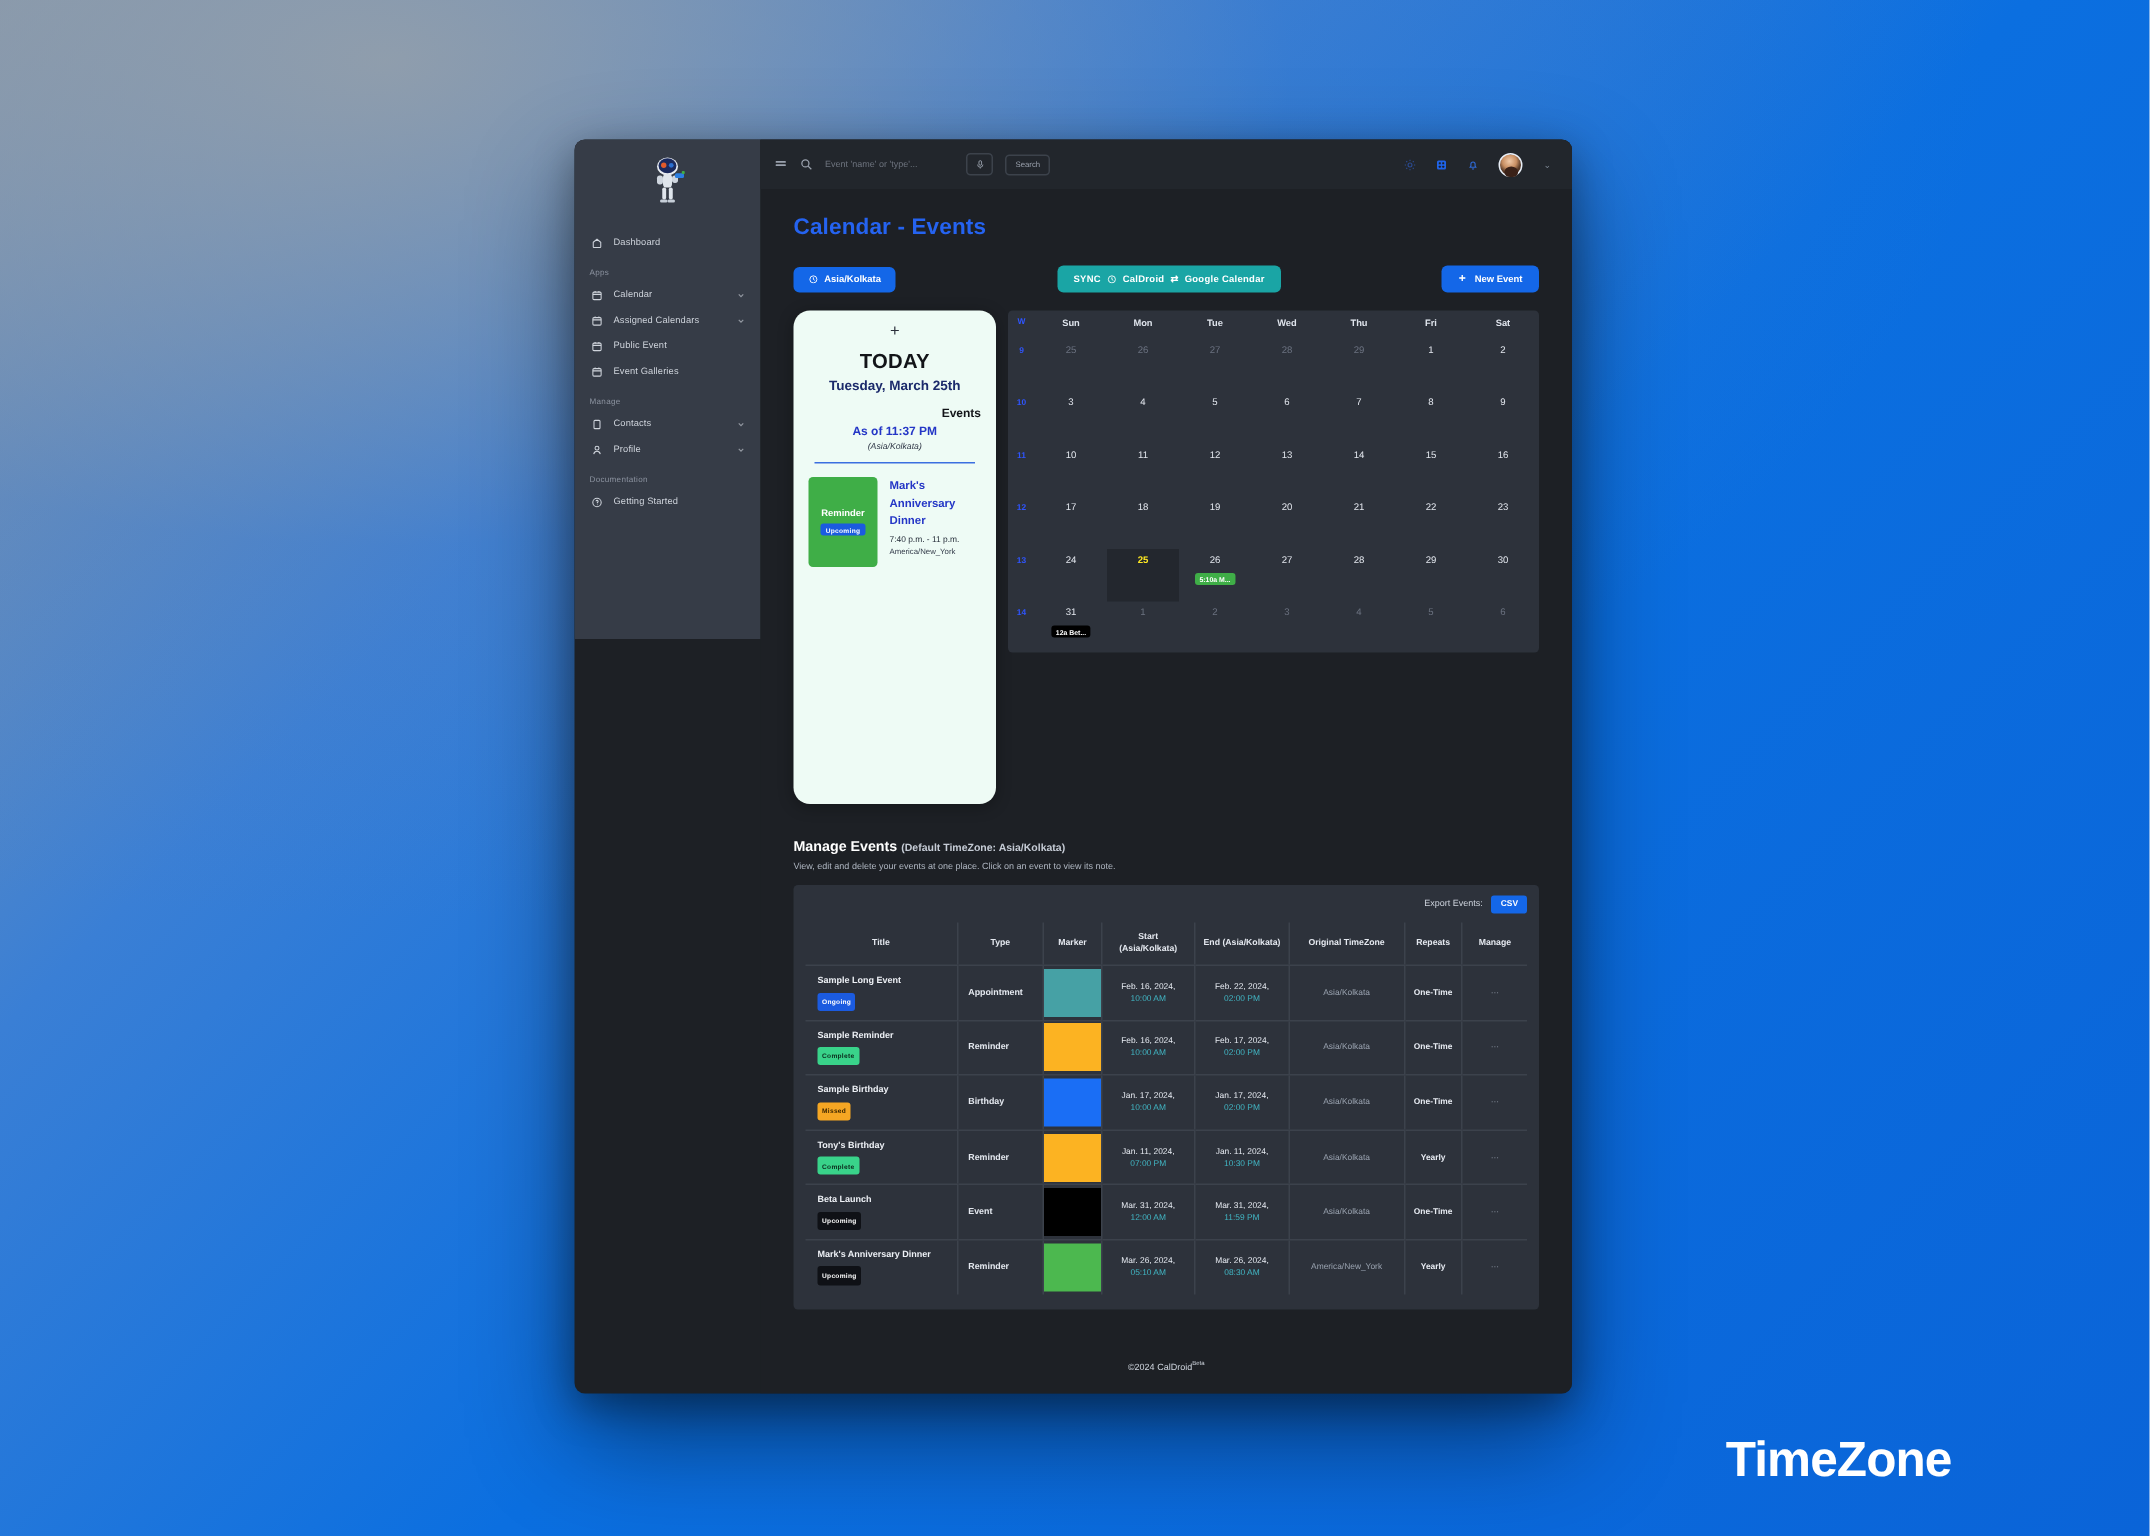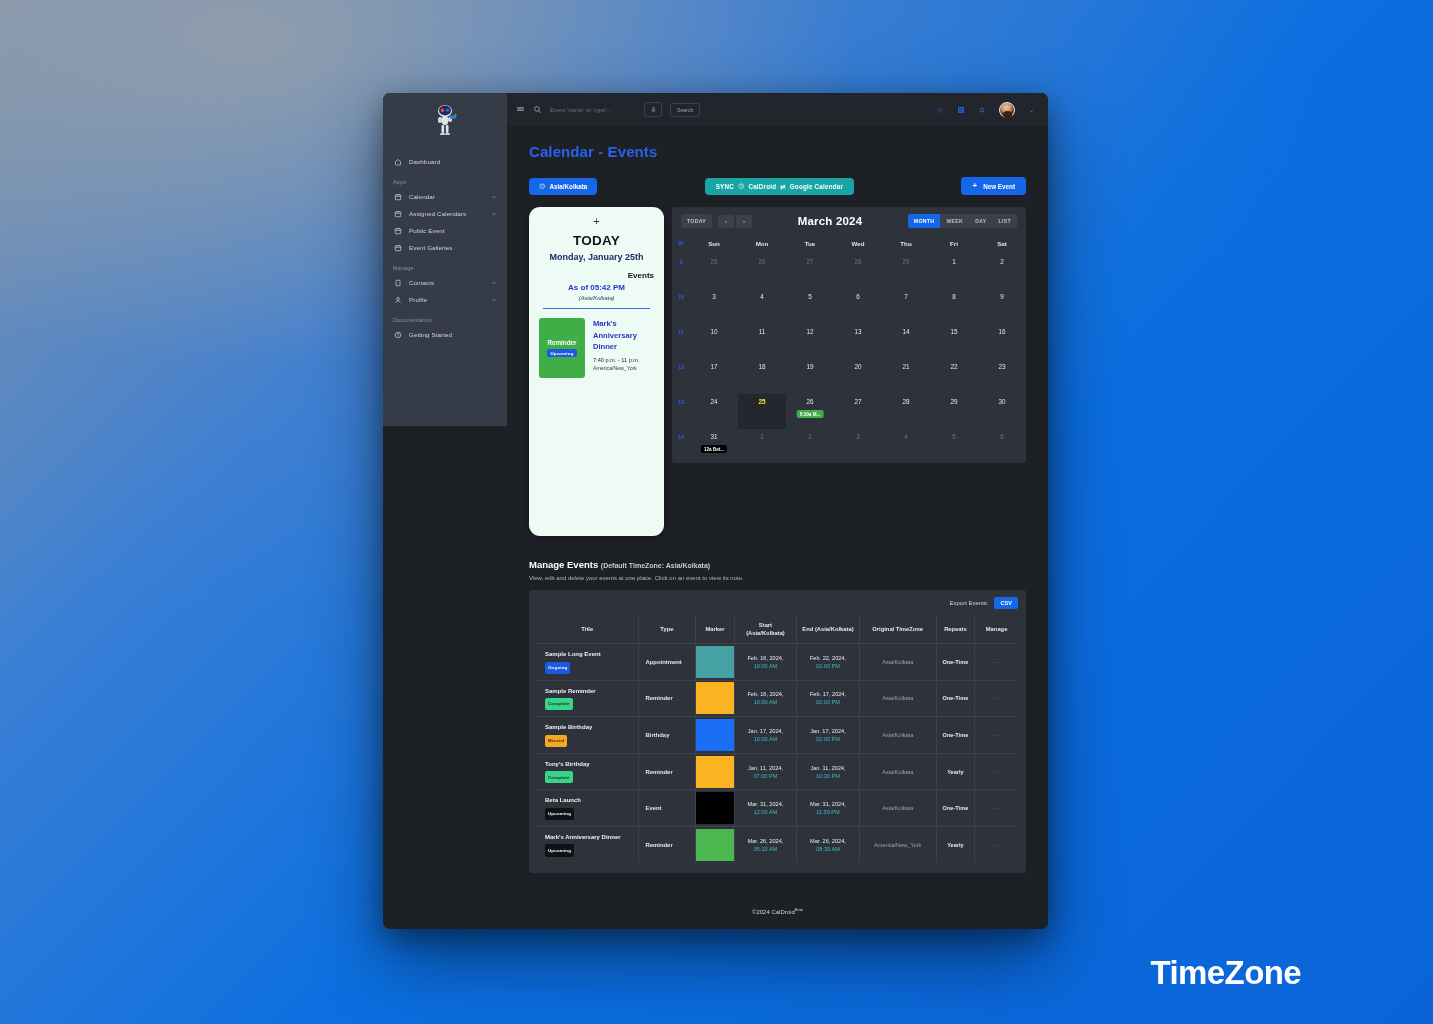--- a/index.html
+++ b/index.html
@@ -396,54 +396,40 @@
         <span class="plus-g">+</span>
         <span>New Event</span>
       </span>
     </div>
 
     <div class="content">
 
       <div class="today-card">
         <div class="tc-plus">+</div>
         <div class="tc-today">TODAY</div>
-        <div class="tc-date">Monday, January 25th</div>
+        <div class="tc-date">Tuesday, March 25th</div>
         <div class="tc-events">Events</div>
-        <div class="tc-asof">As of 05:42 PM</div>
+        <div class="tc-asof">As of 11:37 PM</div>
         <div class="tc-tz">(Asia/Kolkata)</div>
         <div class="tc-div"></div>
 
         <div class="tc-item">
           <div class="tc-swatch" style="background:#3fae47">
             <span class="sw-type">Reminder</span>
             <span class="badge b-upcoming-blue">Upcoming</span>
           </div>
           <div class="tc-txt">
             <div class="tc-title">Mark's Anniversary Dinner</div>
             <div class="tc-time">7:40 p.m.  -  11 p.m.</div>
             <div class="tc-zone">America/New_York</div>
           </div>
         </div>
       </div>
 
       <div class="cal">
-        <div class="cal-head">
-          <span class="cal-btn">TODAY</span>
-          <span class="nav-wrap">
-            <span class="nav-btn">‹</span>
-            <span class="nav-btn">›</span>
-          </span>
-          <span class="cal-month">March 2024</span>
-          <span class="view-group">
-            <span class="view-btn active">MONTH</span>
-            <span class="view-btn">WEEK</span>
-            <span class="view-btn">DAY</span>
-            <span class="view-btn">LIST</span>
-          </span>
-        </div>
 
         <div class="cal-grid">
           <div class="cal-row">
             <div class="wk">W</div>
             <div class="dow">Sun</div>
             <div class="dow">Mon</div>
             <div class="dow">Tue</div>
             <div class="dow">Wed</div>
             <div class="dow">Thu</div>
             <div class="dow">Fri</div>

